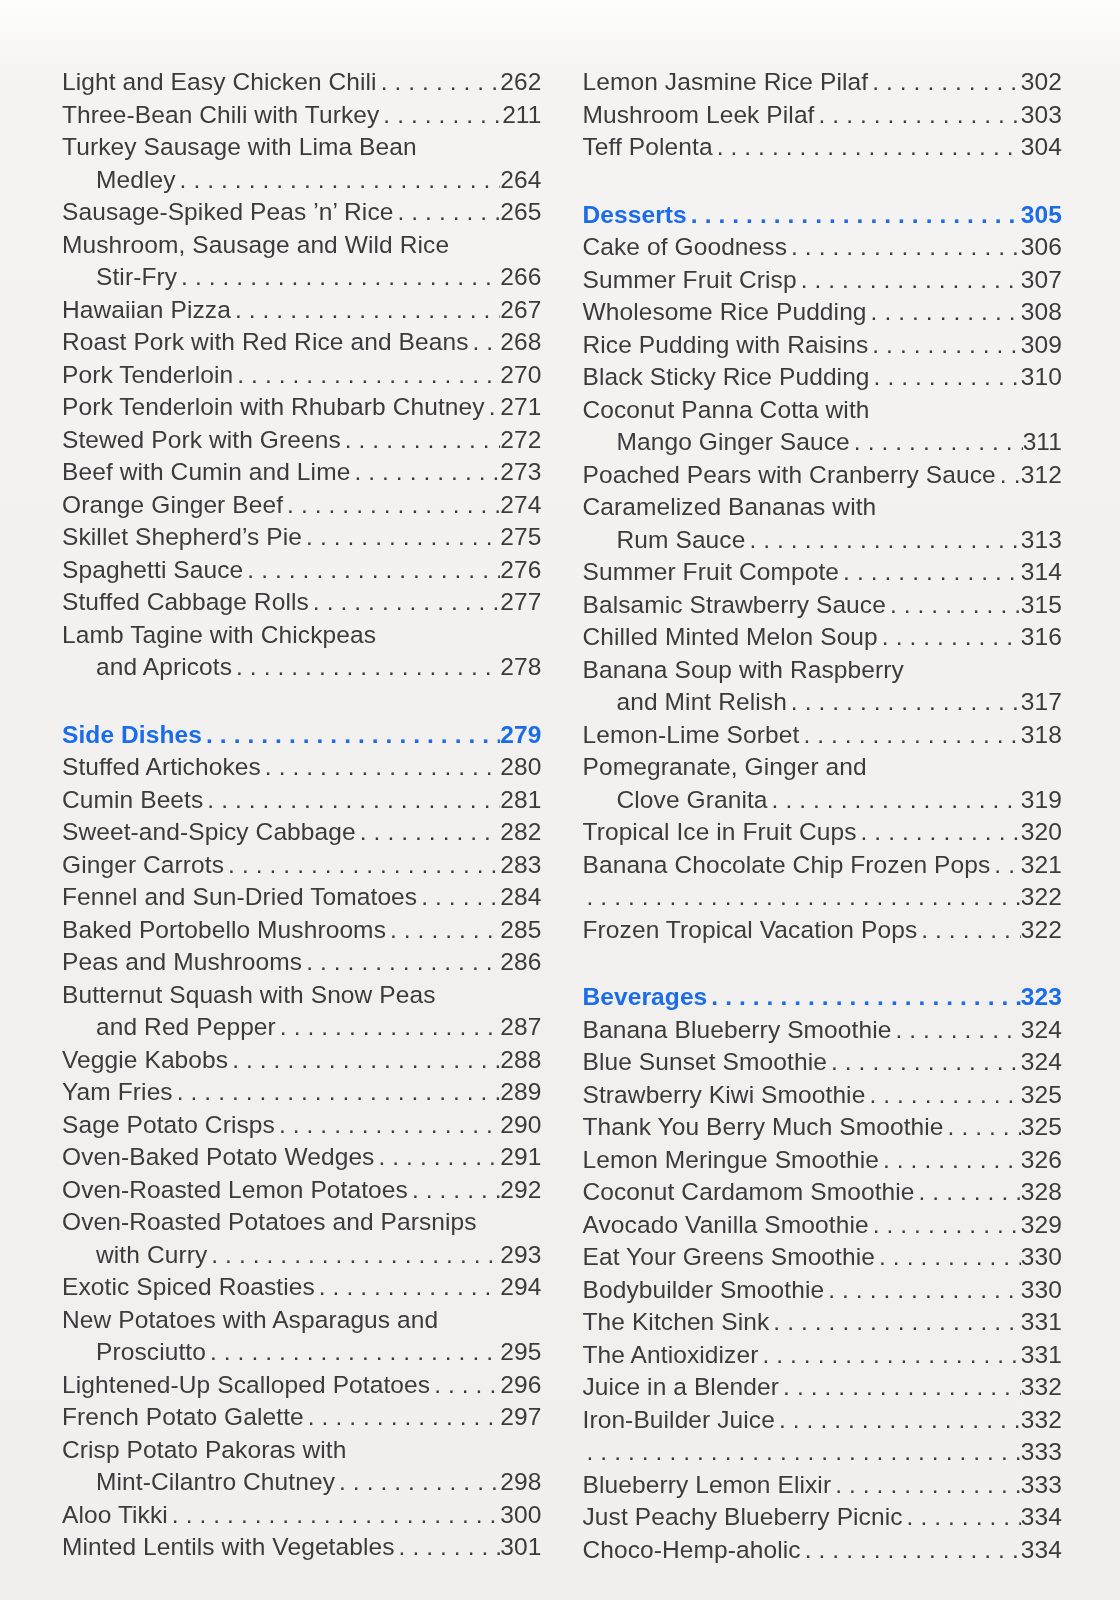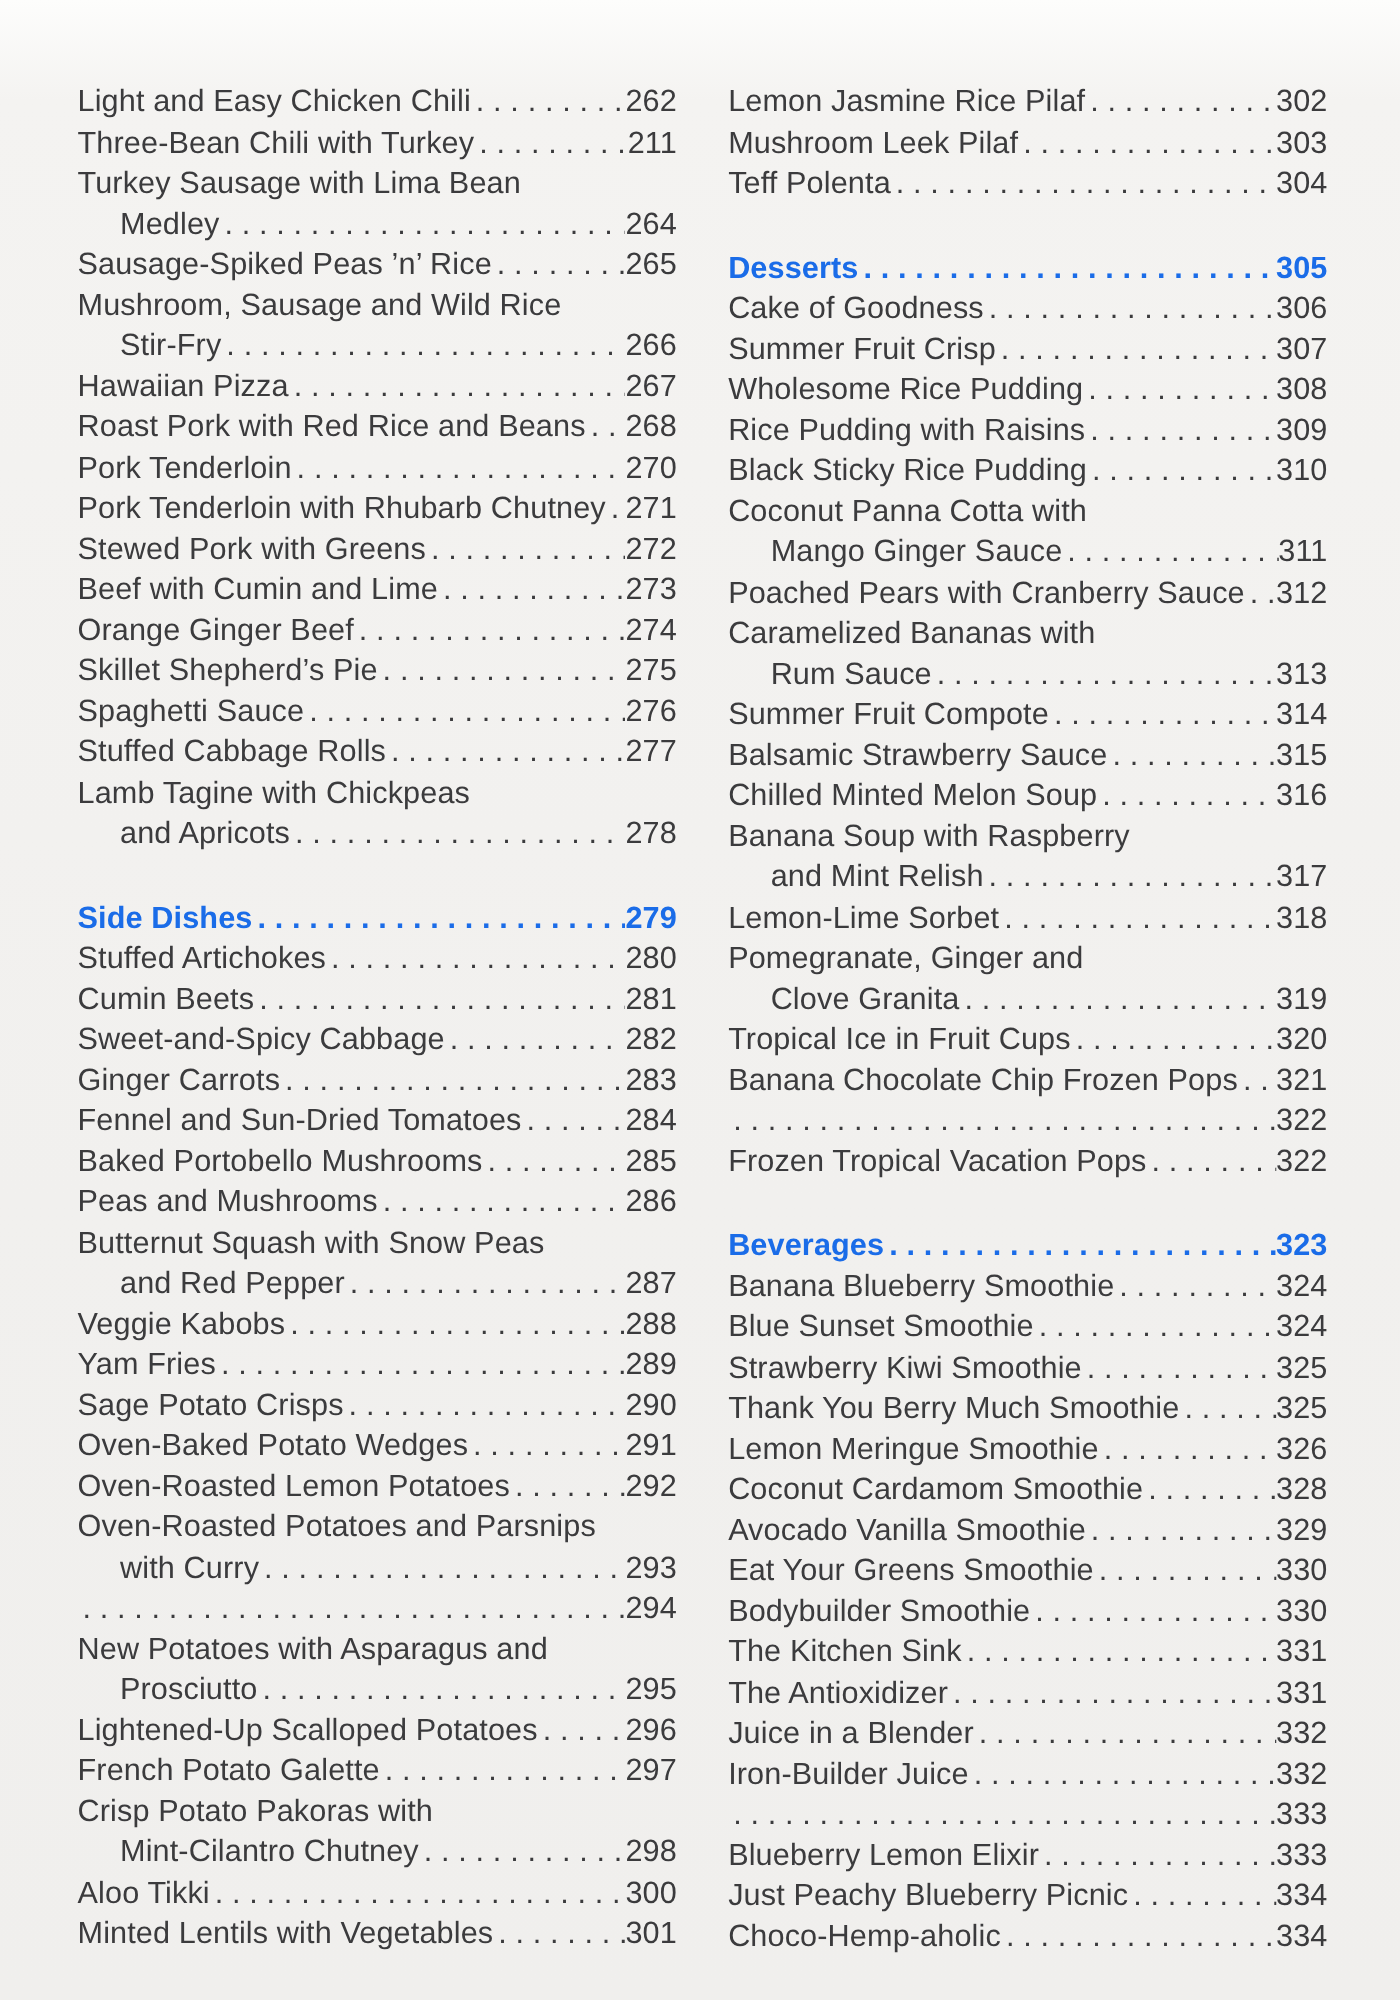--- a/index.html
+++ b/index.html
@@ -230,20 +230,21 @@
       </div>
       <div class="row">
         <span class="t">Oven-Roasted Potatoes and Parsnips</span>
       </div>
       <div class="row cont">
         <span class="t">with Curry</span>
         <span class="leader"></span>
         <span class="pg">293</span>
       </div>
       <div class="row">
+        <span class="t">Exotic Spiced Roasties</span>
         <span class="leader"></span>
         <span class="pg">294</span>
       </div>
       <div class="row">
         <span class="t">New Potatoes with Asparagus and</span>
       </div>
       <div class="row cont">
         <span class="t">Prosciutto</span>
         <span class="leader"></span>
         <span class="pg">295</span>

